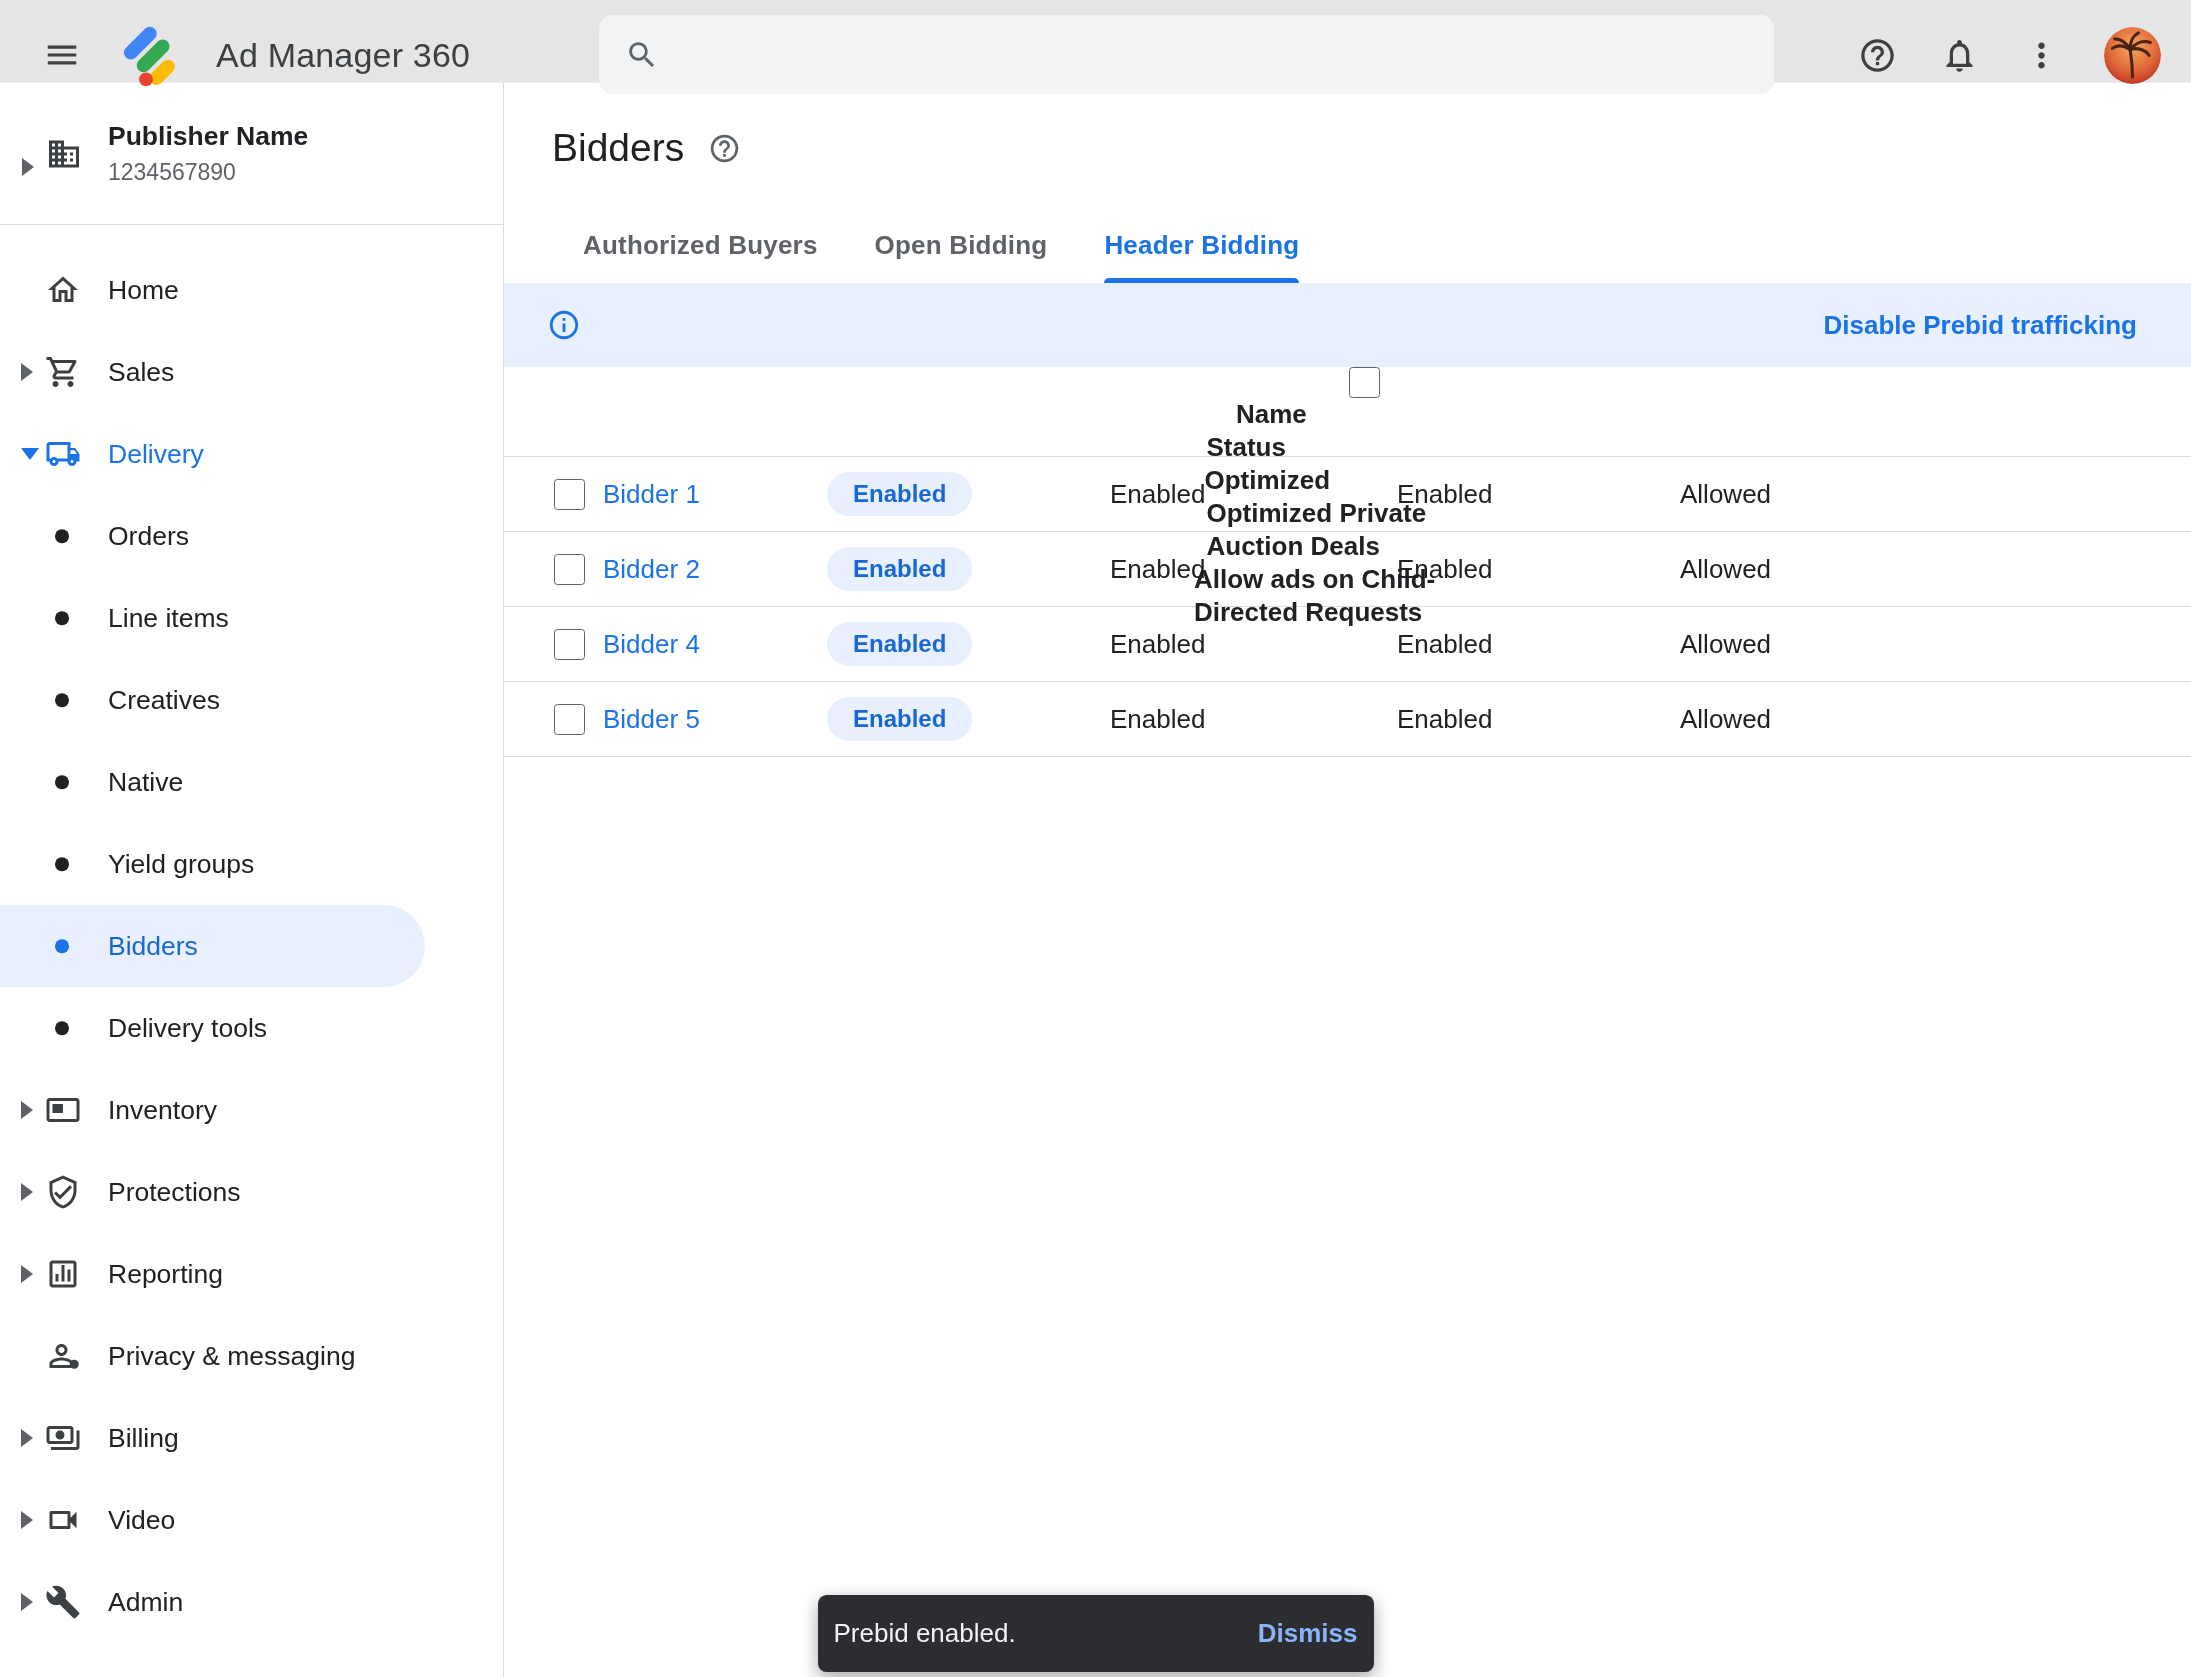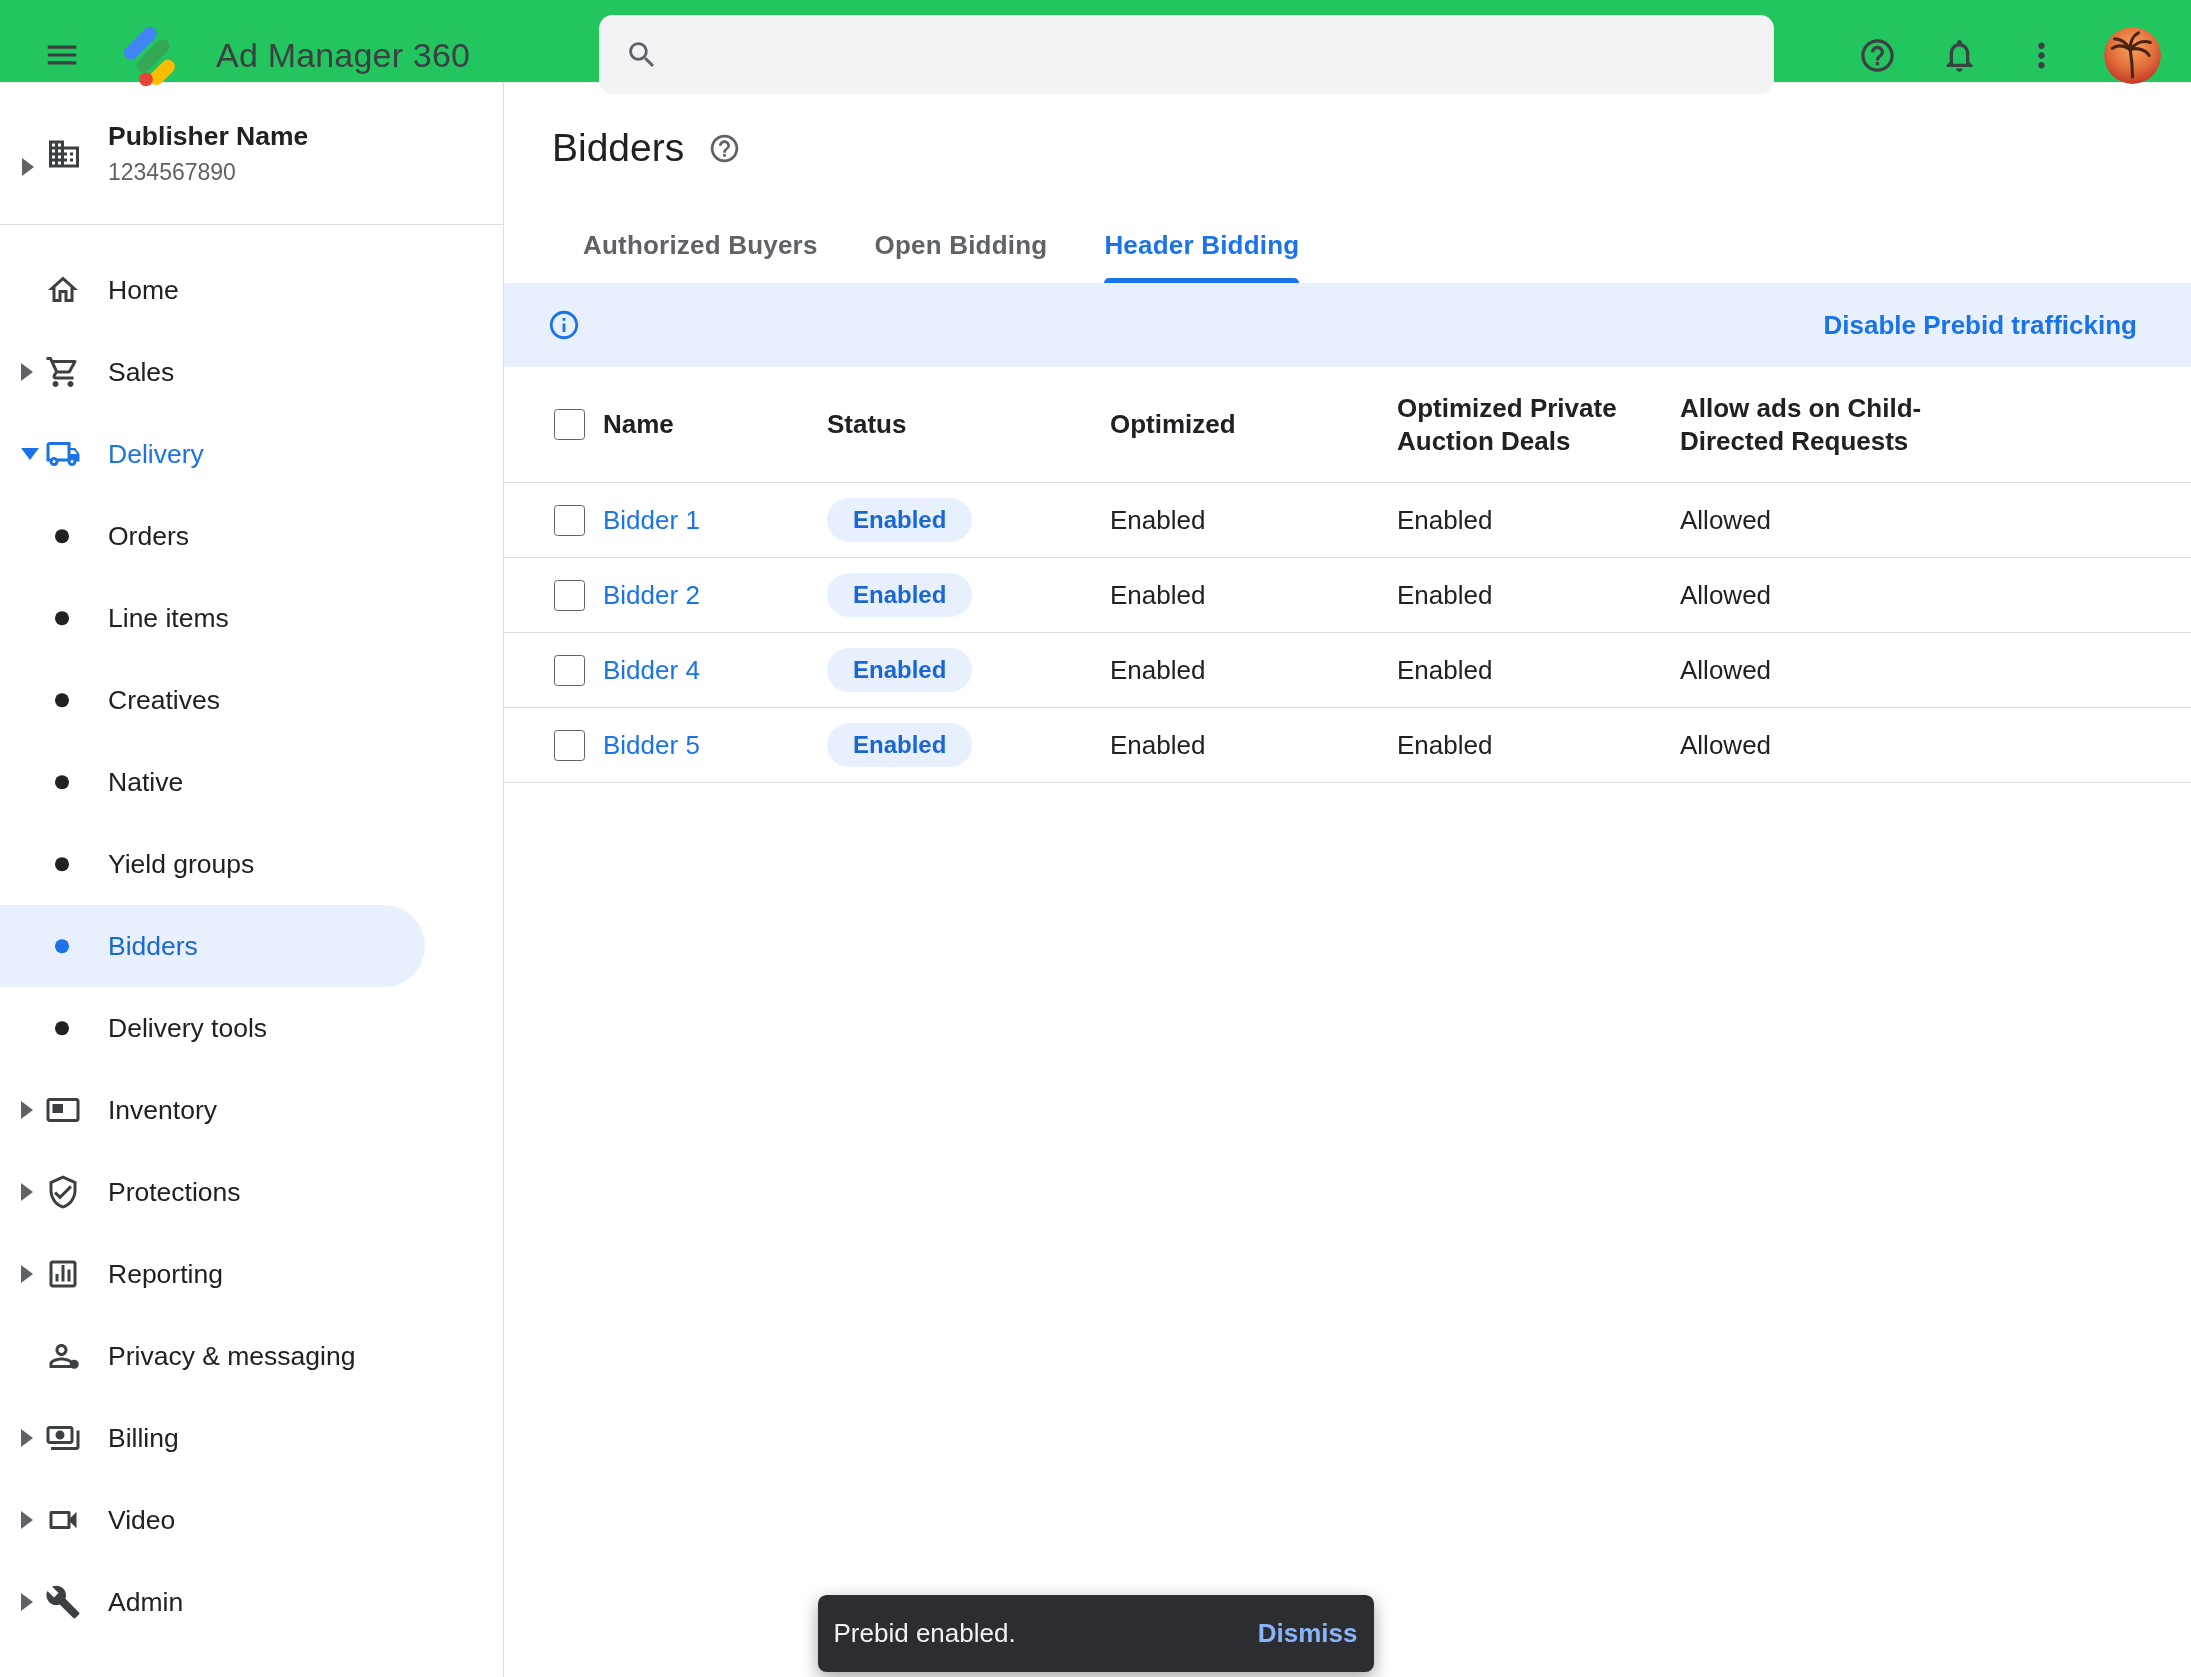--- a/index.html
+++ b/index.html
@@ -4,21 +4,21 @@
 <style>
   * { margin:0; padding:0; box-sizing:border-box; }
   html,body { width:2192px; height:1678px; }
   body {
     font-family:"Liberation Sans","DejaVu Sans",sans-serif;
     background:#fff; color:#202124; overflow:hidden;
   }
   .app { width:2192px; height:1678px; display:flex; flex-direction:column; }
 
   
-  .header { position:relative; height:83px; flex:none; background:#22c55e; border-bottom:0.9px solid #ececee; z-index:5; }
+  .header { position:relative; height:83px; flex:none; background:#e5e5e5; border-bottom:0.9px solid #ececee; z-index:5; }
   .icon-btn { background:none; border:none; cursor:pointer; padding:0; display:flex; align-items:center; justify-content:center; }
   .hamburger { position:absolute; left:43px; top:0; height:110px; }
   .ic { fill:#3c4043; }
   .hamburger .ic { width:38px; height:38px; }
   .logo { position:absolute; left:123px; top:23px; width:63px; height:63px; }
   .logo svg { width:63px; height:63px; overflow:visible; }
   .app-name { position:absolute; left:216px; top:0; height:110px; display:flex; align-items:center; font-size:34px; color:#3c4043; letter-spacing:0.2px; }
   .search { position:absolute; left:599px; top:15.4px; width:1175px; height:79px; background:#f1f3f4; border-radius:13.7px; display:flex; align-items:center; padding:0 26px; }
   .search .ic { width:34px; height:34px; fill:#5f6368; flex:none; }
   .search-input { flex:1; margin-left:22px; border:none; outline:none; background:transparent; font-size:26px; color:#202124; font-family:inherit; }
@@ -65,21 +65,21 @@
   .tabs { display:flex; gap:57px; margin:60px 0 0 79px; }
   .tab { font-size:26px; font-weight:700; letter-spacing:0.2px; color:#5f6368; line-height:31px; padding-bottom:22px; position:relative; cursor:pointer; white-space:nowrap; }
   .tab.active { color:#1a73e8; }
   .tab.active::after { content:""; position:absolute; left:0; right:0; bottom:0; height:5.1px; background:#1a73e8; border-radius:5.1px 5.1px 0 0; }
 
   .banner { height:84px; background:#e8f0fe; display:flex; align-items:center; padding:0 55px 0 43px; }
   .banner .info-ic { width:34px; height:34px; fill:#1a73e8; flex:none; }
   .banner-text { margin-left:31px; font-size:26px; color:#202124; }
   .banner-action { margin-left:auto; font-size:26px; font-weight:700; color:#1a73e8; text-decoration:none; cursor:pointer; white-space:nowrap; }
 
-  .thead { display:flex; align-items:center; height:116px; border-bottom:0.9px solid #dadce0; }
+  .thead { display:flex; align-items:center; height:90px; border-bottom:0.9px solid #dadce0;flex-direction:column; }
   .trow { display:flex; align-items:center; height:75px; border-bottom:0.9px solid #dadce0; }
   .c { flex:none; }
   .c0 { width:99px; padding-left:50px; }
   .c1 { width:224px; }
   .c2 { width:283px; }
   .c3 { width:287px; }
   .c4 { width:283px; }
   .c5 { flex:1; padding-right:34px; }
   .th { font-size:26px; font-weight:700; color:#202124; line-height:33px; }
   .c4 .th { max-width:257px; }

